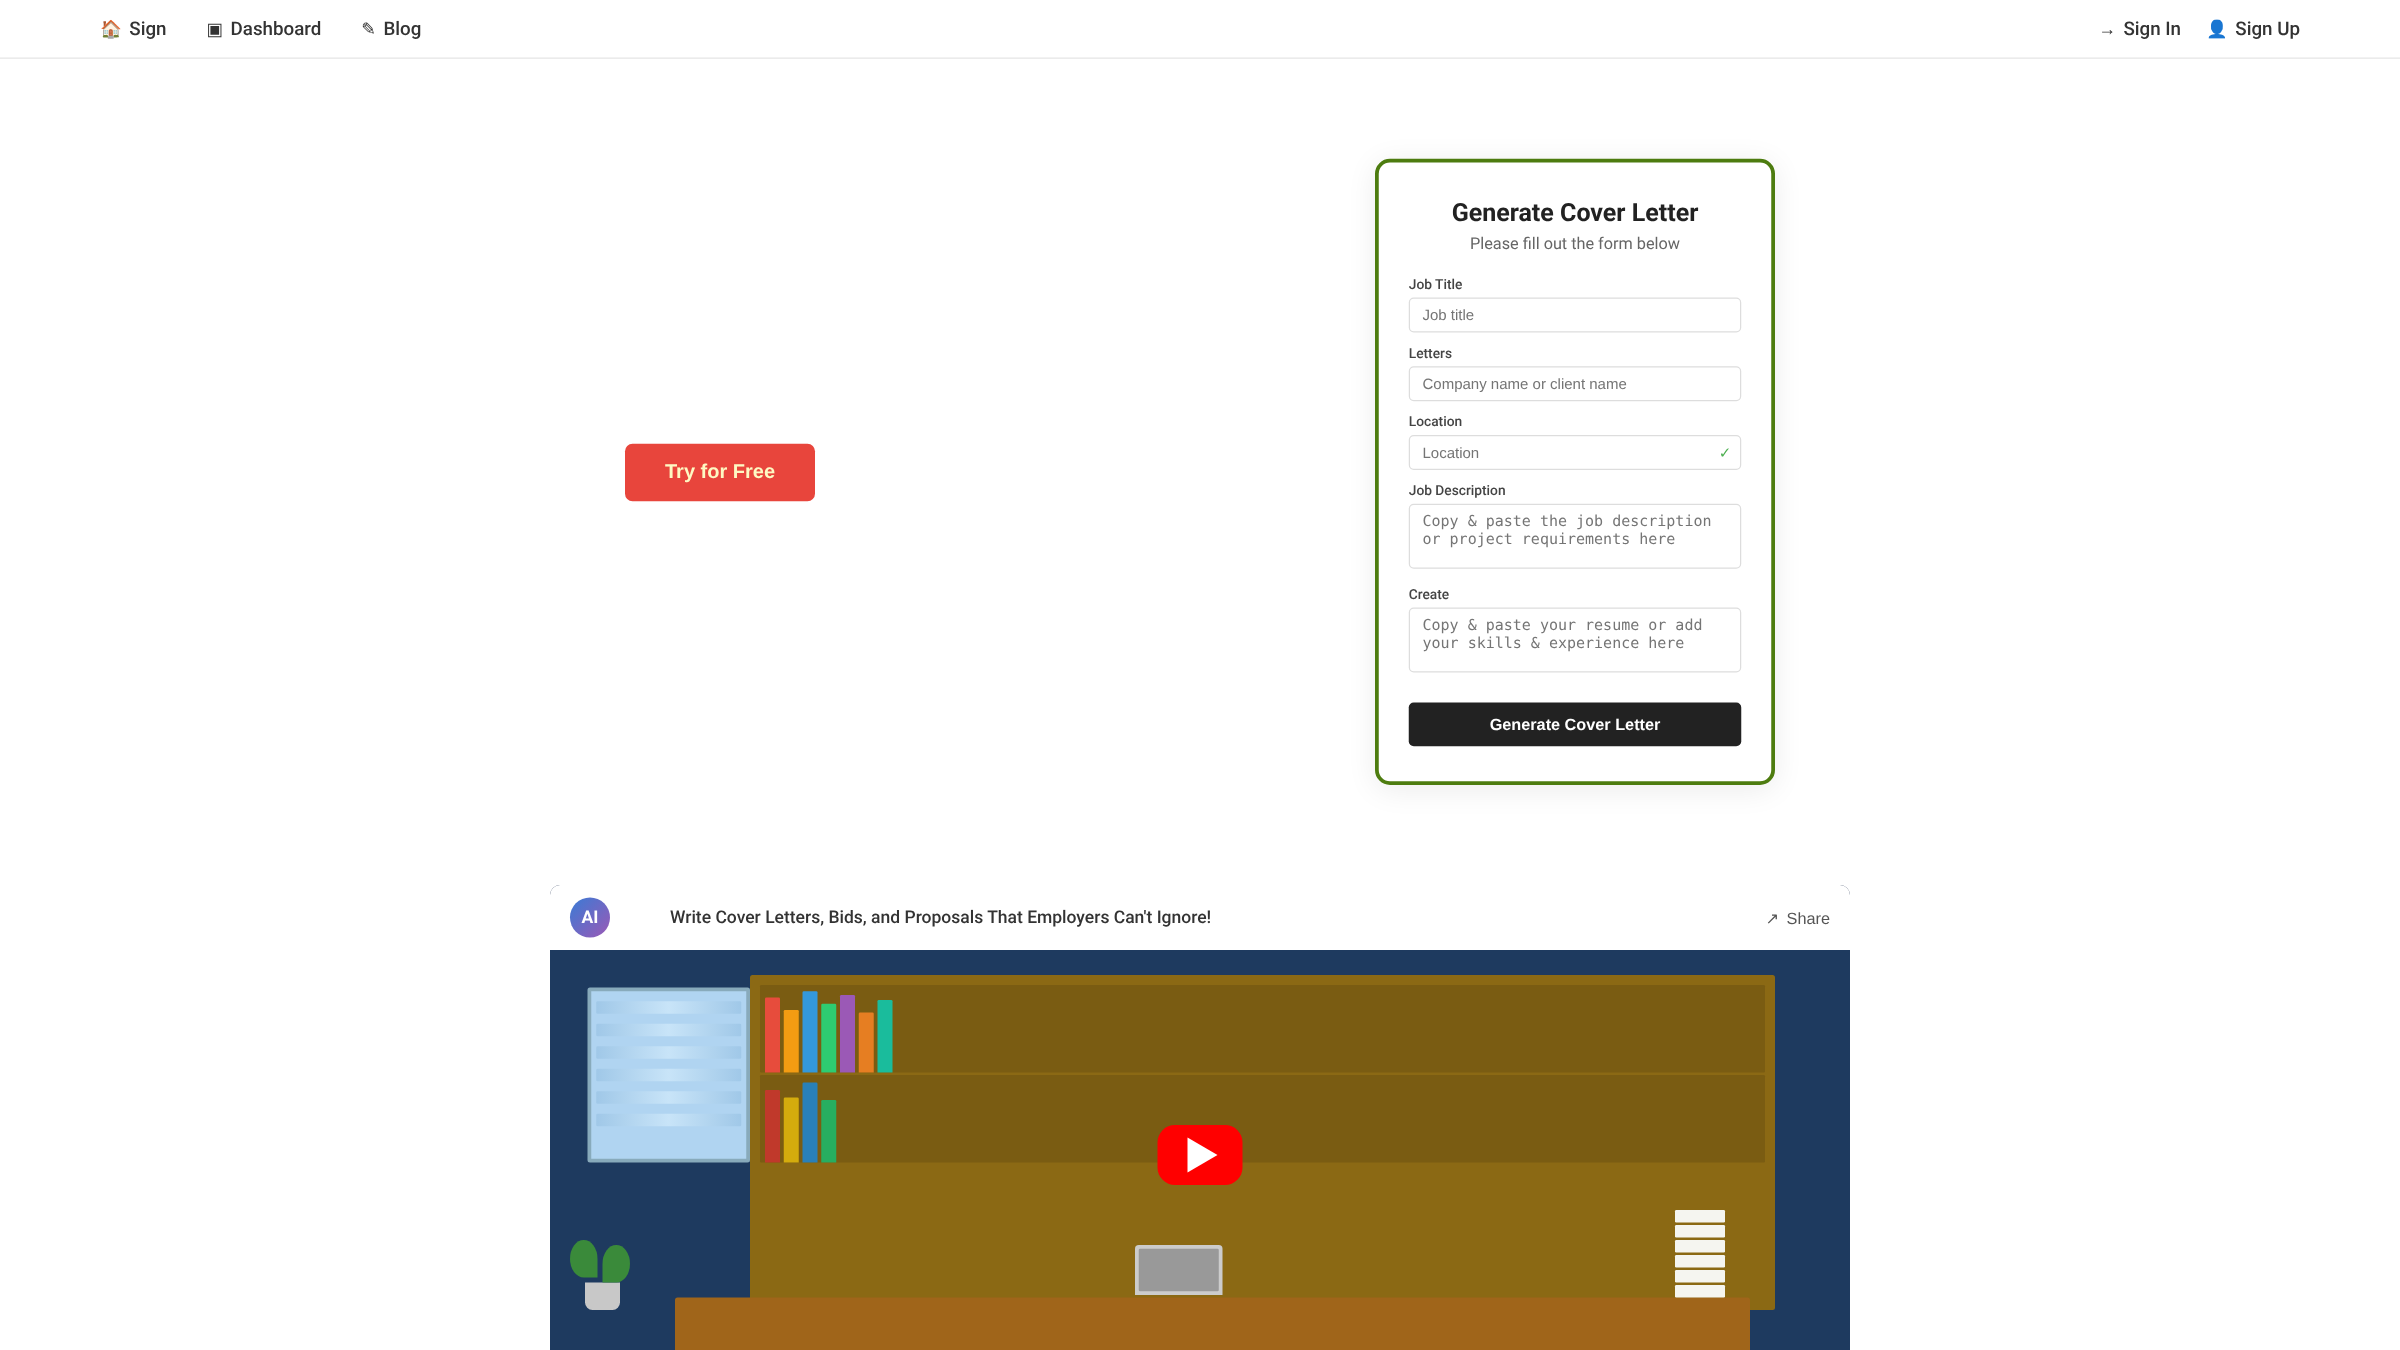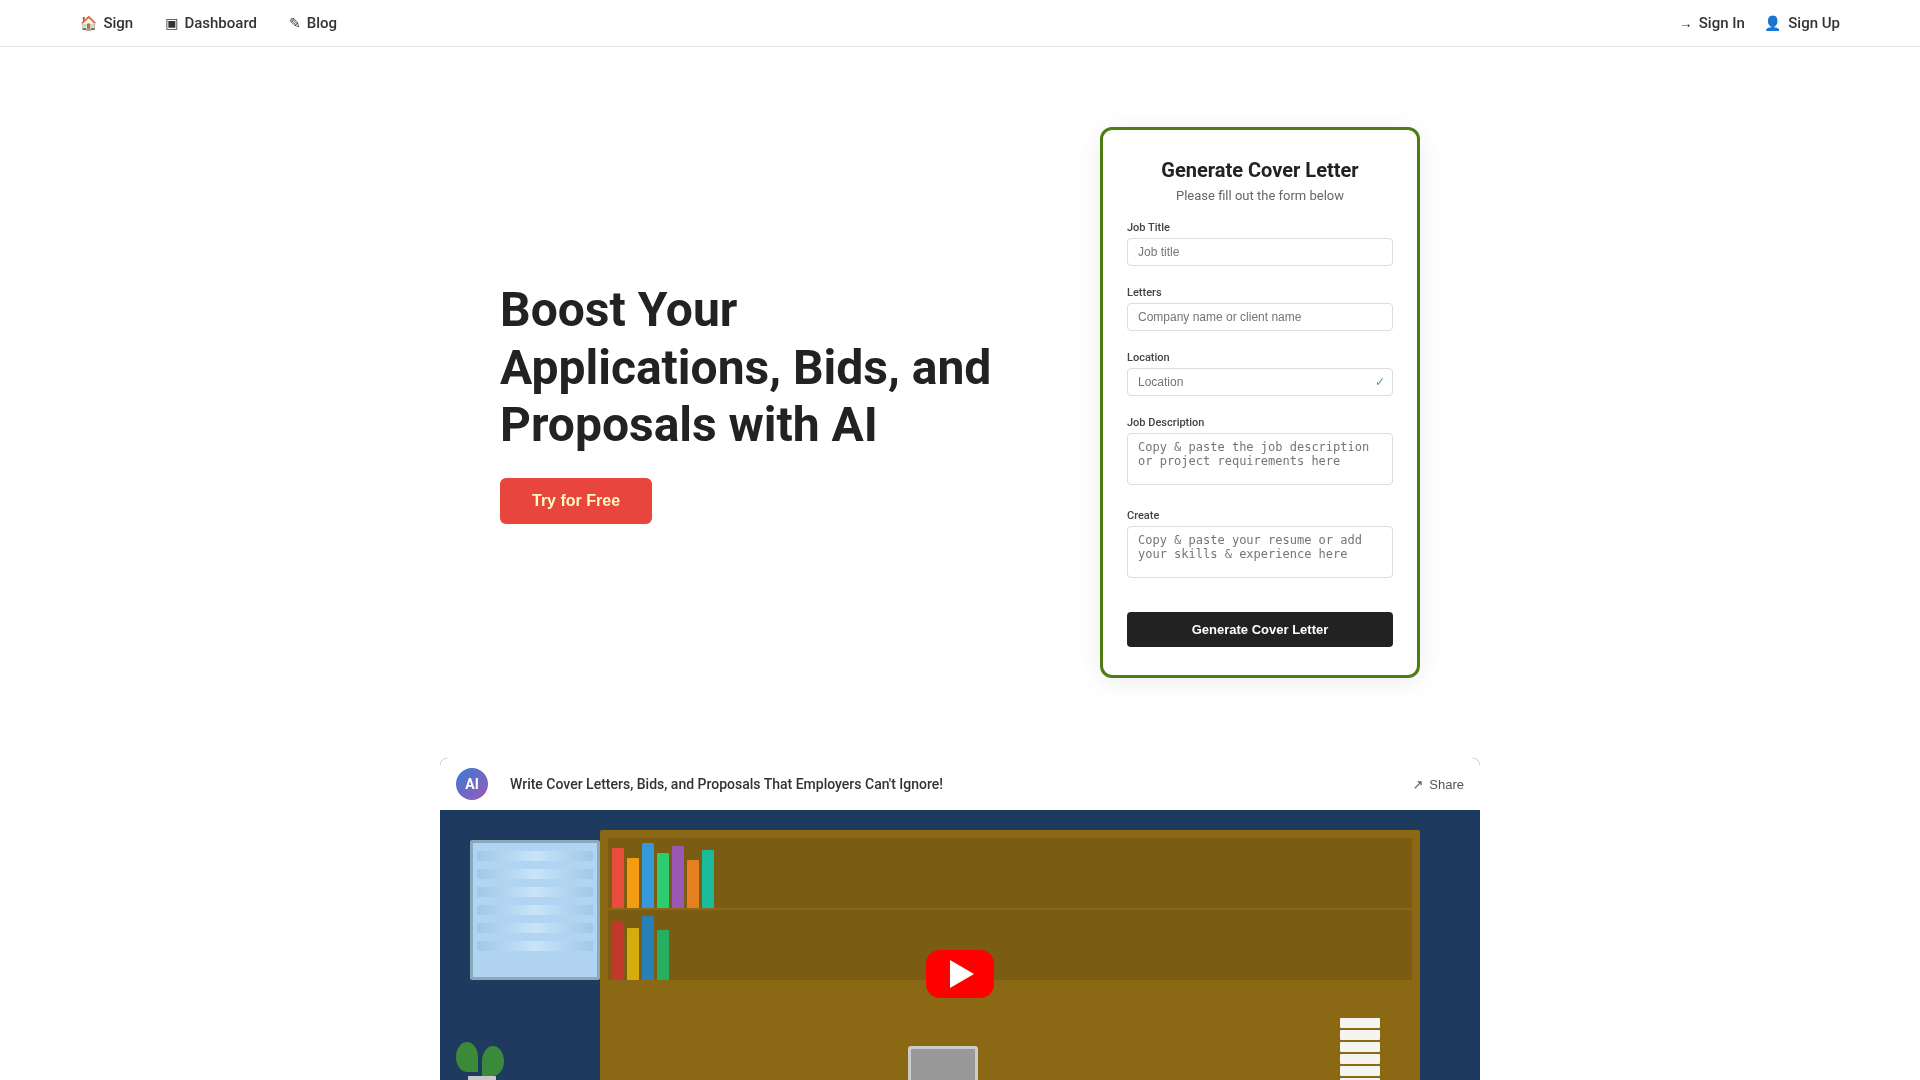--- a/index.html
+++ b/index.html
@@ -72,21 +72,21 @@
       text-align: center;
       margin-bottom: 6px;
       color: #222;
     }
     .form-card-subtitle {
       font-size: 13px;
       text-align: center;
       color: #666;
       margin-bottom: 18px;
     }
-    .form-group { margin-bottom: 20px; }
+    .form-group { margin-bottom: 10px; }
     .form-label {
       display: block;
       font-size: 11px;
       color: #444;
       margin-bottom: 4px;
       font-weight: 500;
     }
     .form-input {
       width: 100%;
       border: 1px solid #ddd;
@@ -151,21 +151,21 @@
       gap: 12px;
     }
     .video-header-left { display: flex; align-items: center; gap: 22px; }
     .channel-avatar {
       width: 32px; height: 32px;
       border-radius: 50%;
       background: linear-gradient(135deg, #3a7bd5, #9b59b6);
       display: flex; align-items: center; justify-content: center;
       color: #fff; font-size: 14px; font-weight: 700;
     }
-    .video-title-text { font-size: 14px; color: #333; font-weight: 500; }
+    .video-title-text { font-size: 14px; color: #333; font-weight: 500; margin-left: 26px; }
     .share-btn {
       display: flex; align-items: center; gap: 6px;
       background: none; border: none;
       font-size: 13px; color: #555; cursor: pointer;
     }
     
     .video-scene {
       width: 100%;
       height: calc(100% - 52px);
       background: #1e3a5f;
@@ -313,21 +313,20 @@
     </a>
     <a class="nav-link">
       <span class="nav-icon">👤</span>
       <span>Sign Up</span>
     </a>
   </div>
 </nav>
 
 <section class="hero">
   <div class="hero-text">
-    <h1 class="hero-title">Boost Your Applications, Bids, and Proposals with AI</h1>
     <button class="btn-cta">Try for Free</button>
   </div>
 
   <div class="form-card">
     <div class="form-card-title">Generate Cover Letter</div>
     <div class="form-card-subtitle">Please fill out the form below</div>
 
     <div class="form-group">
       <label class="form-label">Job Title</label>
       <input class="form-input" placeholder="Job title" style="">

